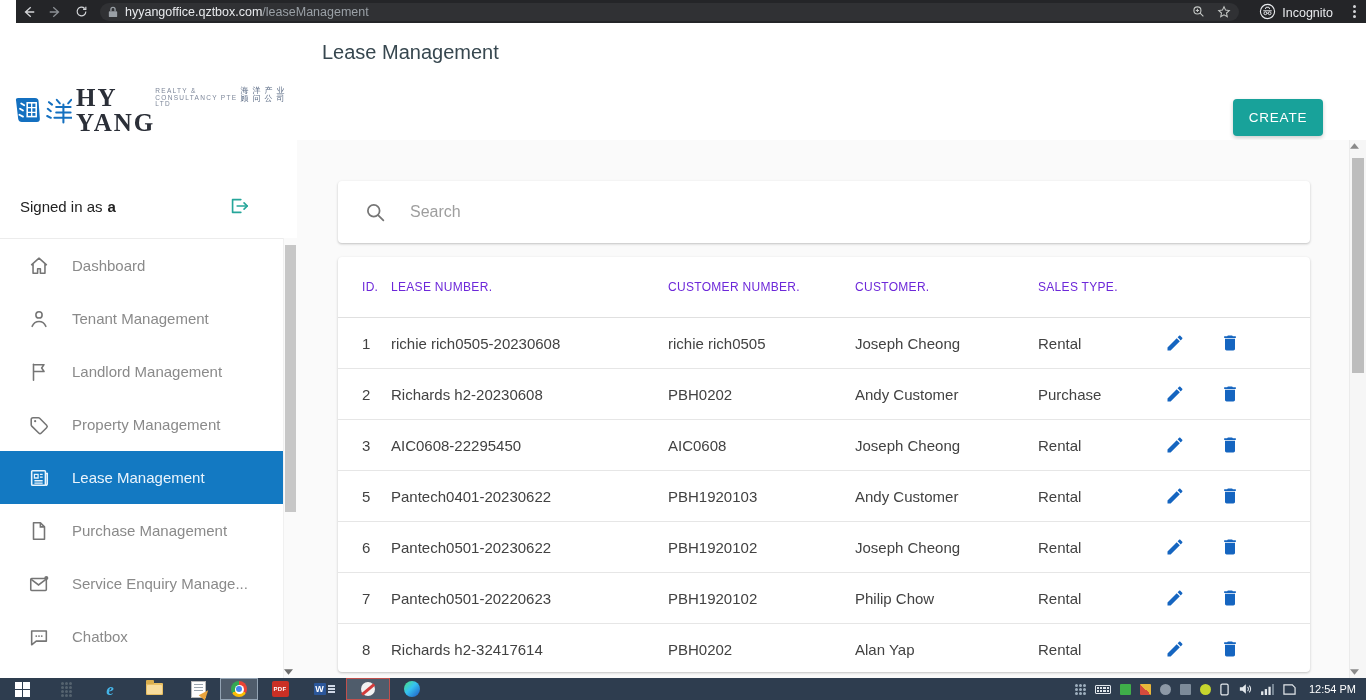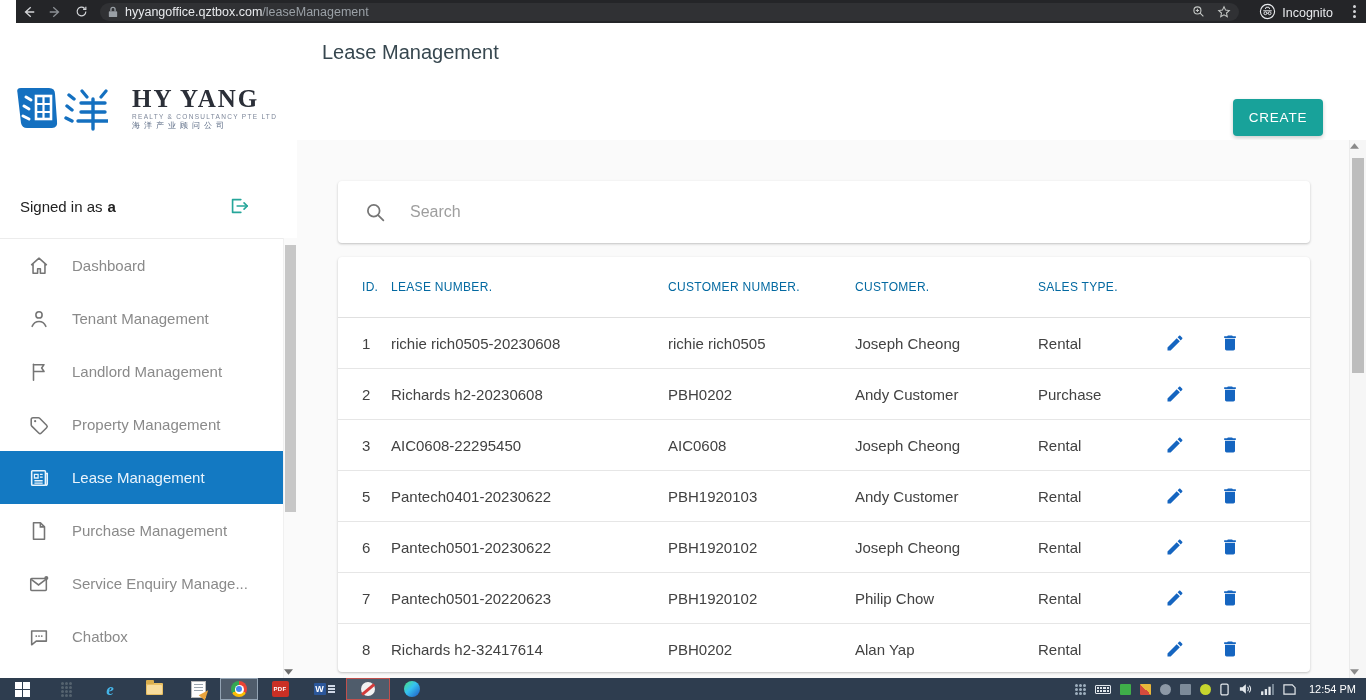--- a/index.html
+++ b/index.html
@@ -21,21 +21,21 @@
   .incog-label{color:#e8eaed;font-size:12.5px;}
   .dots3{display:flex;flex-direction:column;gap:2px;margin:0 10px;}
   .dots3 i{width:3px;height:3px;border-radius:50%;background:#d3d5d8;}
 
   
   .app{position:absolute;top:23px;left:0;right:0;bottom:22px;background:#fff;}
 
   
   .sidebar{position:absolute;top:0;left:0;width:297px;height:100%;background:#fff;}
   .logo{position:absolute;top:62px;left:14px;display:flex;align-items:center;gap:4px;}
-  .logo-text{display:flex;flex-direction:column;line-height:1;margin-left:20px;justify-content:flex-end;}
+  .logo-text{display:flex;flex-direction:row;line-height:1;margin-left:0;justify-content:flex-end;}
   .logo-title{font-family:"Liberation Serif",serif;font-size:25px;letter-spacing:2px;
     color:#2b2f38;font-weight:600;}
   .logo-sub{font-size:6.5px;letter-spacing:1.3px;color:#7c8699;margin-top:3px;}
   .logo-sub-cn{font-size:8px;letter-spacing:4px;color:#5b6b85;margin-top:2px;}
   .signedin{position:absolute;top:170px;left:20px;right:20px;height:26px;
     display:flex;align-items:center;font-size:15px;color:#212121;}
   .signedin b{margin-left:5px;}
   .logout{position:absolute;right:26px;top:0;cursor:pointer;display:flex;align-items:center;height:26px;}
   .nav{position:absolute;top:215px;left:0;right:14px;border-top:1px solid #ececec;}
   .nav-item{height:53px;display:flex;align-items:center;padding-left:28px;cursor:pointer;
@@ -60,21 +60,21 @@
 
   .card{position:absolute;left:41px;width:972px;background:#fff;border-radius:4px;
     box-shadow:0 1px 3px rgba(0,0,0,.14),0 1px 2px rgba(0,0,0,.1);}
   .search-card{top:41px;height:62px;display:flex;align-items:center;padding:0 0 0 27px;box-sizing:border-box;}
   .search-input{border:none;outline:none;font-size:16px;color:#424242;margin-left:22px;flex:1;
     font-family:"Liberation Sans",sans-serif;}
   .search-input::placeholder{color:#9e9e9e;}
 
   .table-card{top:117px;height:415px;overflow:hidden;}
   .thead{display:flex;height:60px;align-items:center;border-bottom:1px solid #e0e0e0;}
-  .th{font-size:12px;color:#0369a1;letter-spacing:.3px;}
+  .th{font-size:12px;color:#6d28d9;letter-spacing:.3px;}
   .trow{display:flex;height:50px;align-items:center;border-bottom:1px solid #e6e6e6;}
   .c{font-size:15px;color:#424242;white-space:nowrap;overflow:hidden;}
   .c-id{width:53px;padding-left:24px;box-sizing:border-box;}
   .c-lease{width:277px;}
   .c-prop{width:187px;}
   .c-cust{width:183px;}
   .c-sales{width:123px;}
   .c-actions{flex:1;display:flex;align-items:center;gap:35px;padding-left:4px;}
   .act{cursor:pointer;display:flex;align-items:center;color:#1565c0;}
 

